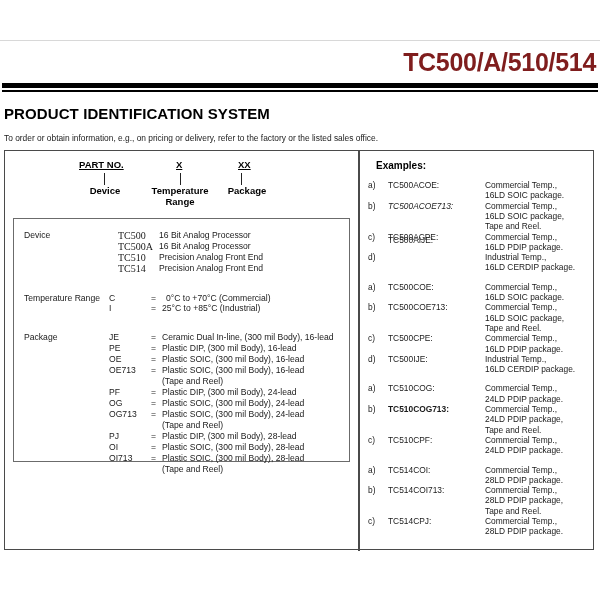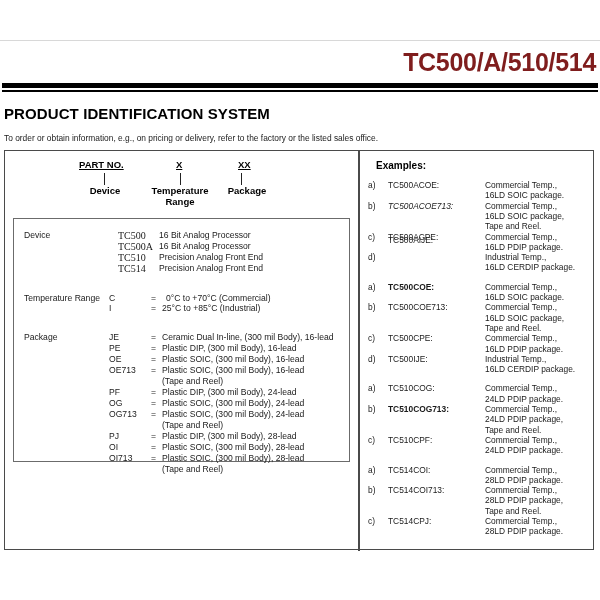--- a/index.html
+++ b/index.html
@@ -319,21 +319,21 @@
     <div class="ex-desc" style="top: 221.2px;">Tape and Reel.</div>
     <div class="ex-key" style="top: 231.5px;">c)</div>
     <div class="ex-part" style="top: 231.5px;">TC500ACPE:</div>
     <div class="ex-desc" style="top: 231.5px;">Commercial Temp.,</div>
     <div class="ex-desc" style="top: 241.8px;">16LD PDIP package.</div>
     <div class="ex-key" style="top: 252.1px;">d)</div>
     <div class="ex-part" style="top: 235px;">TC500AIJE:</div>
     <div class="ex-desc" style="top: 252.1px;">Industrial Temp.,</div>
     <div class="ex-desc" style="top: 262.4px;">16LD CERDIP package.</div>
     <div class="ex-key" style="top: 281.7px;">a)</div>
-    <div class="ex-part" style="top: 281.7px; font-weight: bold;">TC500COE:</div>
+    <div class="ex-part" style="top: 281.7px;">TC500COE:</div>
     <div class="ex-desc" style="top: 281.7px;">Commercial Temp.,</div>
     <div class="ex-desc" style="top: 292px;">16LD SOIC package.</div>
     <div class="ex-key" style="top: 302.3px;">b)</div>
     <div class="ex-part" style="top: 302.3px;">TC500COE713:</div>
     <div class="ex-desc" style="top: 302.3px;">Commercial Temp.,</div>
     <div class="ex-desc" style="top: 312.6px;">16LD SOIC package,</div>
     <div class="ex-desc" style="top: 322.9px;">Tape and Reel.</div>
     <div class="ex-key" style="top: 333.2px;">c)</div>
     <div class="ex-part" style="top: 333.2px;">TC500CPE:</div>
     <div class="ex-desc" style="top: 333.2px;">Commercial Temp.,</div>

